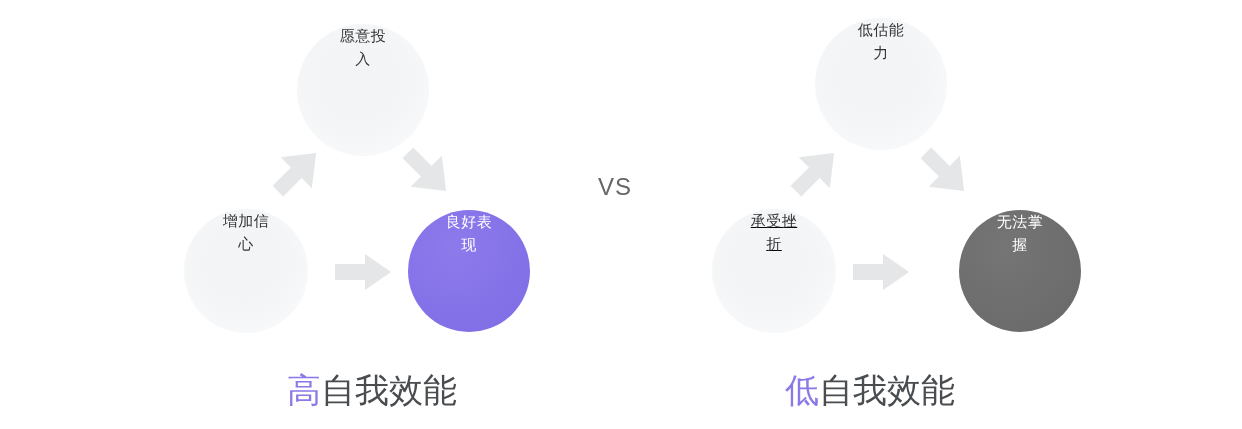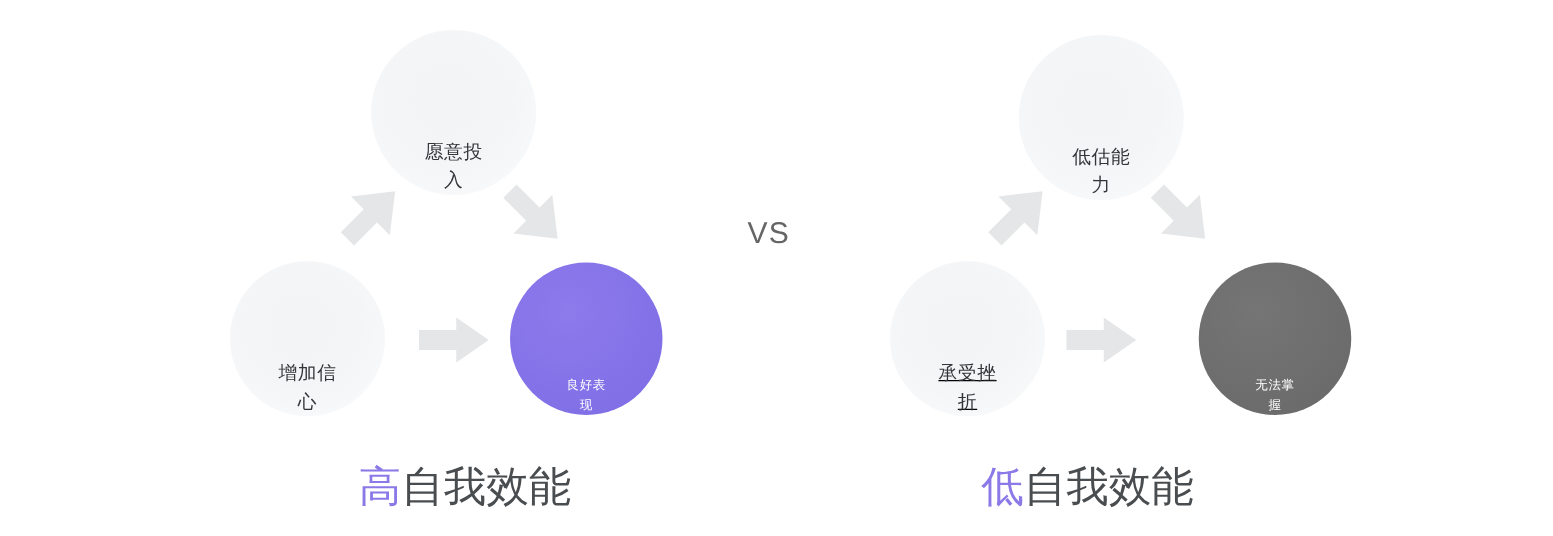--- a/index.html
+++ b/index.html
@@ -17,21 +17,21 @@
     height: 429px;
     background: #ffffff;
     overflow: hidden;
   }
 
   
   .node {
     position: absolute;
     border-radius: 50%;
     display: flex;
-    align-items: flex-end;
+    align-items: flex-start;
     justify-content: center;
     text-align: center;
     box-sizing: border-box;
   }
   .node-label {
     display: block;
     line-height: 1.55;
     letter-spacing: 0.5px;
     white-space: pre-line;
   }
@@ -50,21 +50,21 @@
   }
   .node.solid-purple {
     background: radial-gradient(circle at 38% 32%, #8d7bec 0%, #8472e8 55%, #7e6ce5 100%);
   }
   .node.solid-gray {
     background: radial-gradient(circle at 38% 32%, #757575 0%, #6e6e6e 55%, #686868 100%);
   }
   .node.solid-purple .node-label,
   .node.solid-gray .node-label {
     color: #ffffff;
-    font-size: 10px;
+    font-size: 15px;
     font-weight: 400;
   }
 
   
   .arrow {
     position: absolute;
     pointer-events: none;
   }
   .arrow svg { display: block; }
   .arrow-fill { fill: #e5e6e7; }
@@ -136,21 +136,21 @@
 
     <div class="caption" style="left:287px; top:373px;">
       <span class="accent">高</span><span class="rest">自我效能</span>
     </div>
   </div>
 
   <div id="vs-label" style="left:598px; top:175px;">VS</div>
 
   <div>
 
-    <div class="node light" style="left:815px; top:28px; width:132px; height:132px;">
+    <div class="node light" style="left:815px; top:18px; width:132px; height:132px;">
       <span class="node-label">低估能
 力</span>
     </div>
 
     <div class="node light" style="left:712px; top:209px; width:124px; height:124px;text-decoration:underline;">
       <span class="node-label">承受挫
 折</span>
     </div>
 
     <div class="node solid-gray" style="left:959px; top:210px; width:122px; height:122px;">

